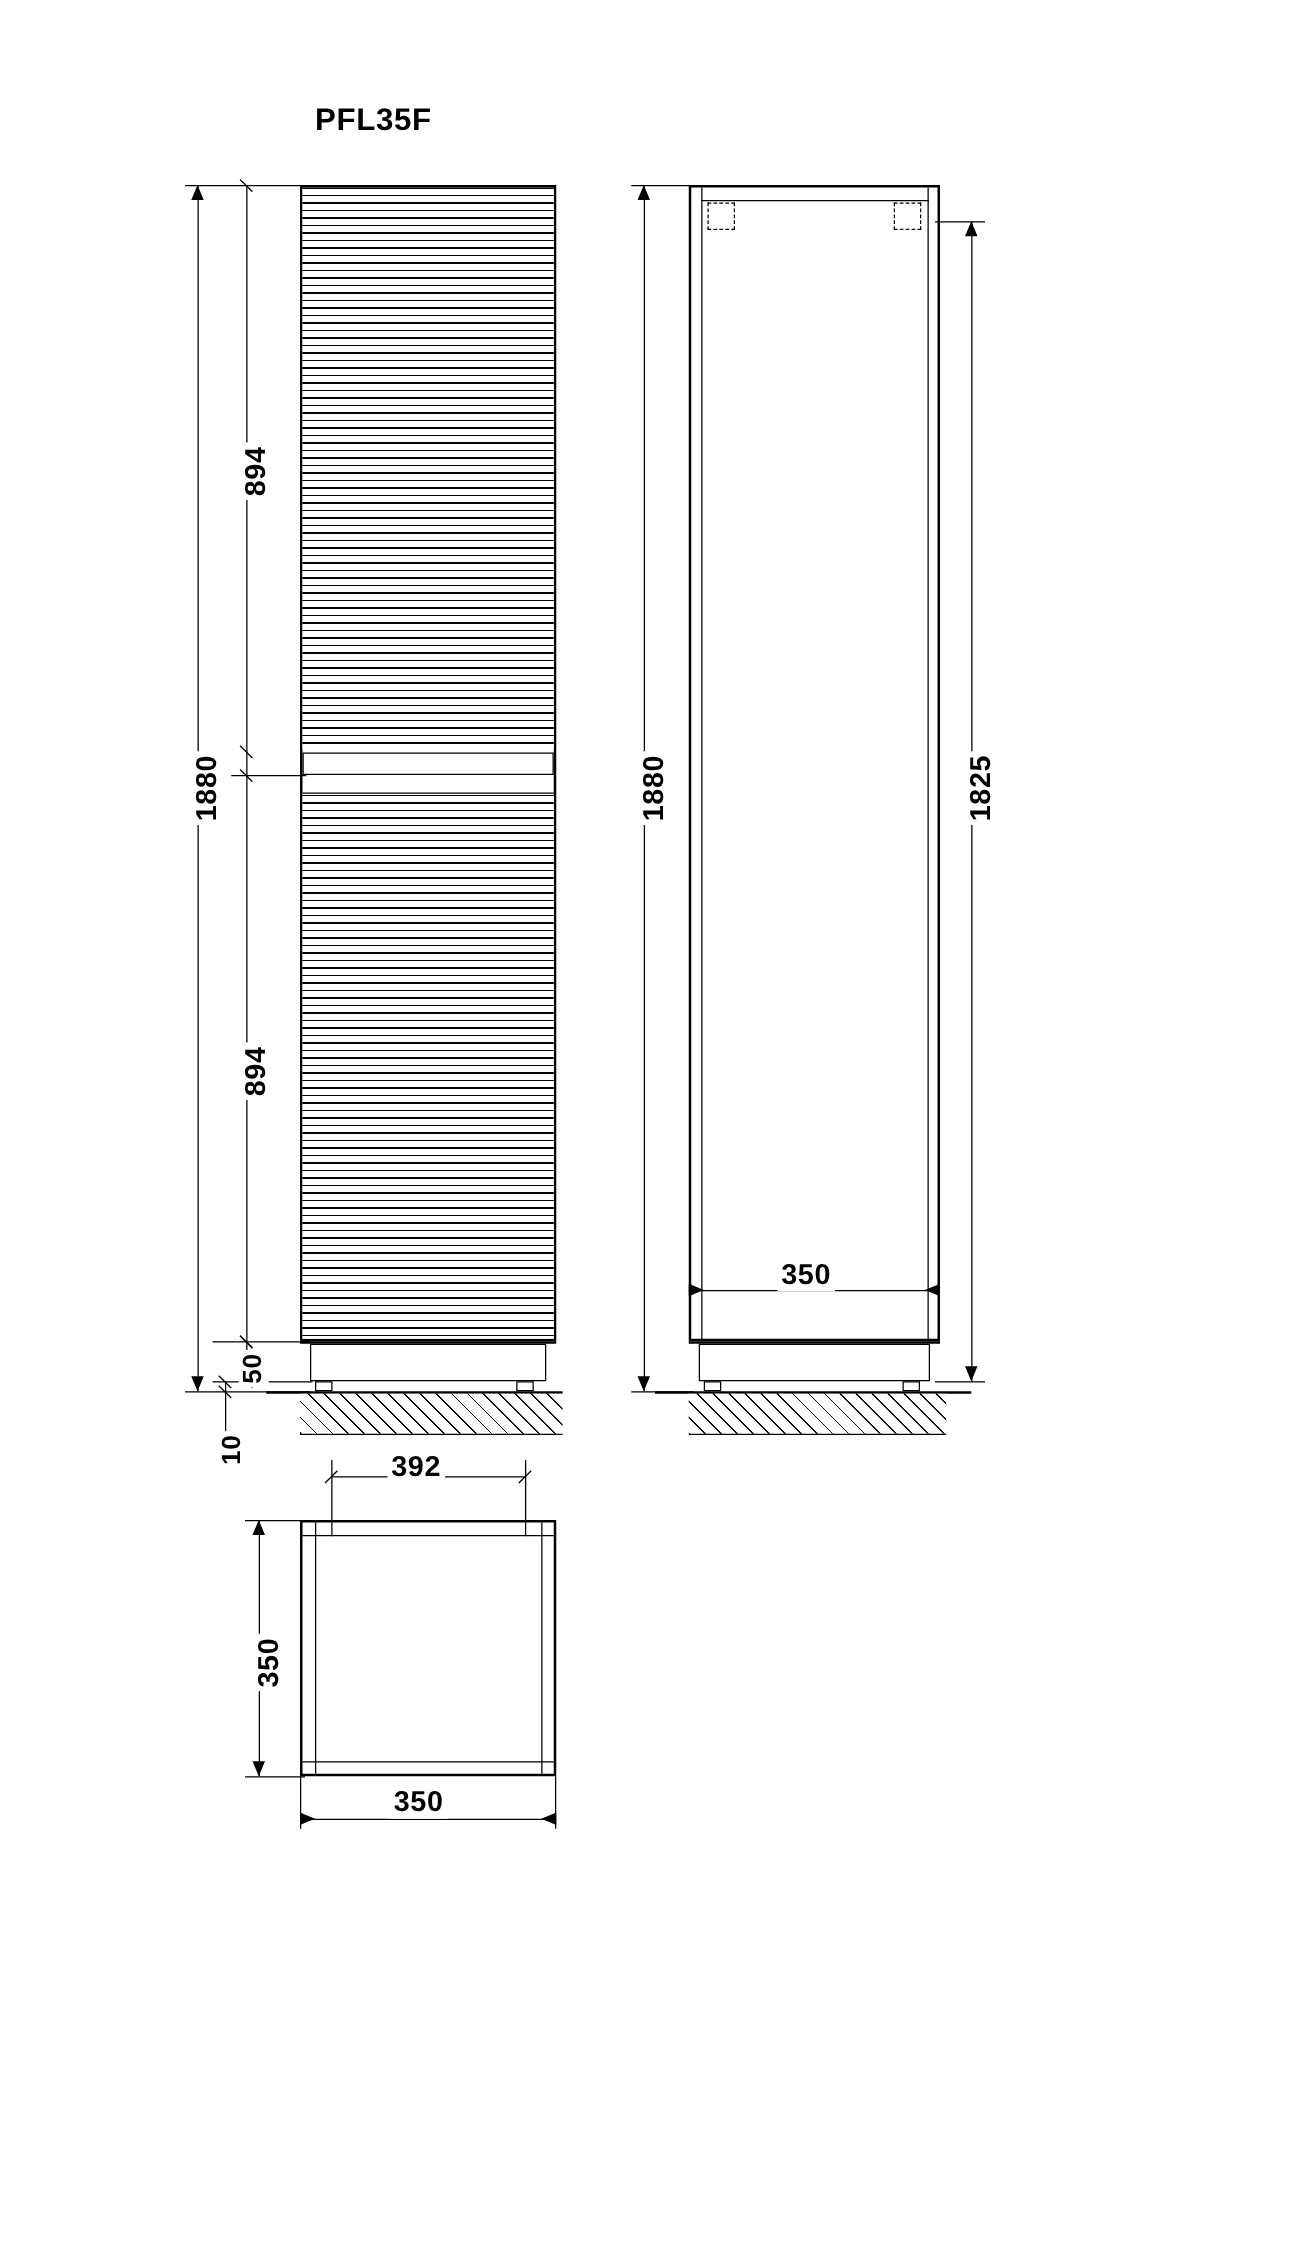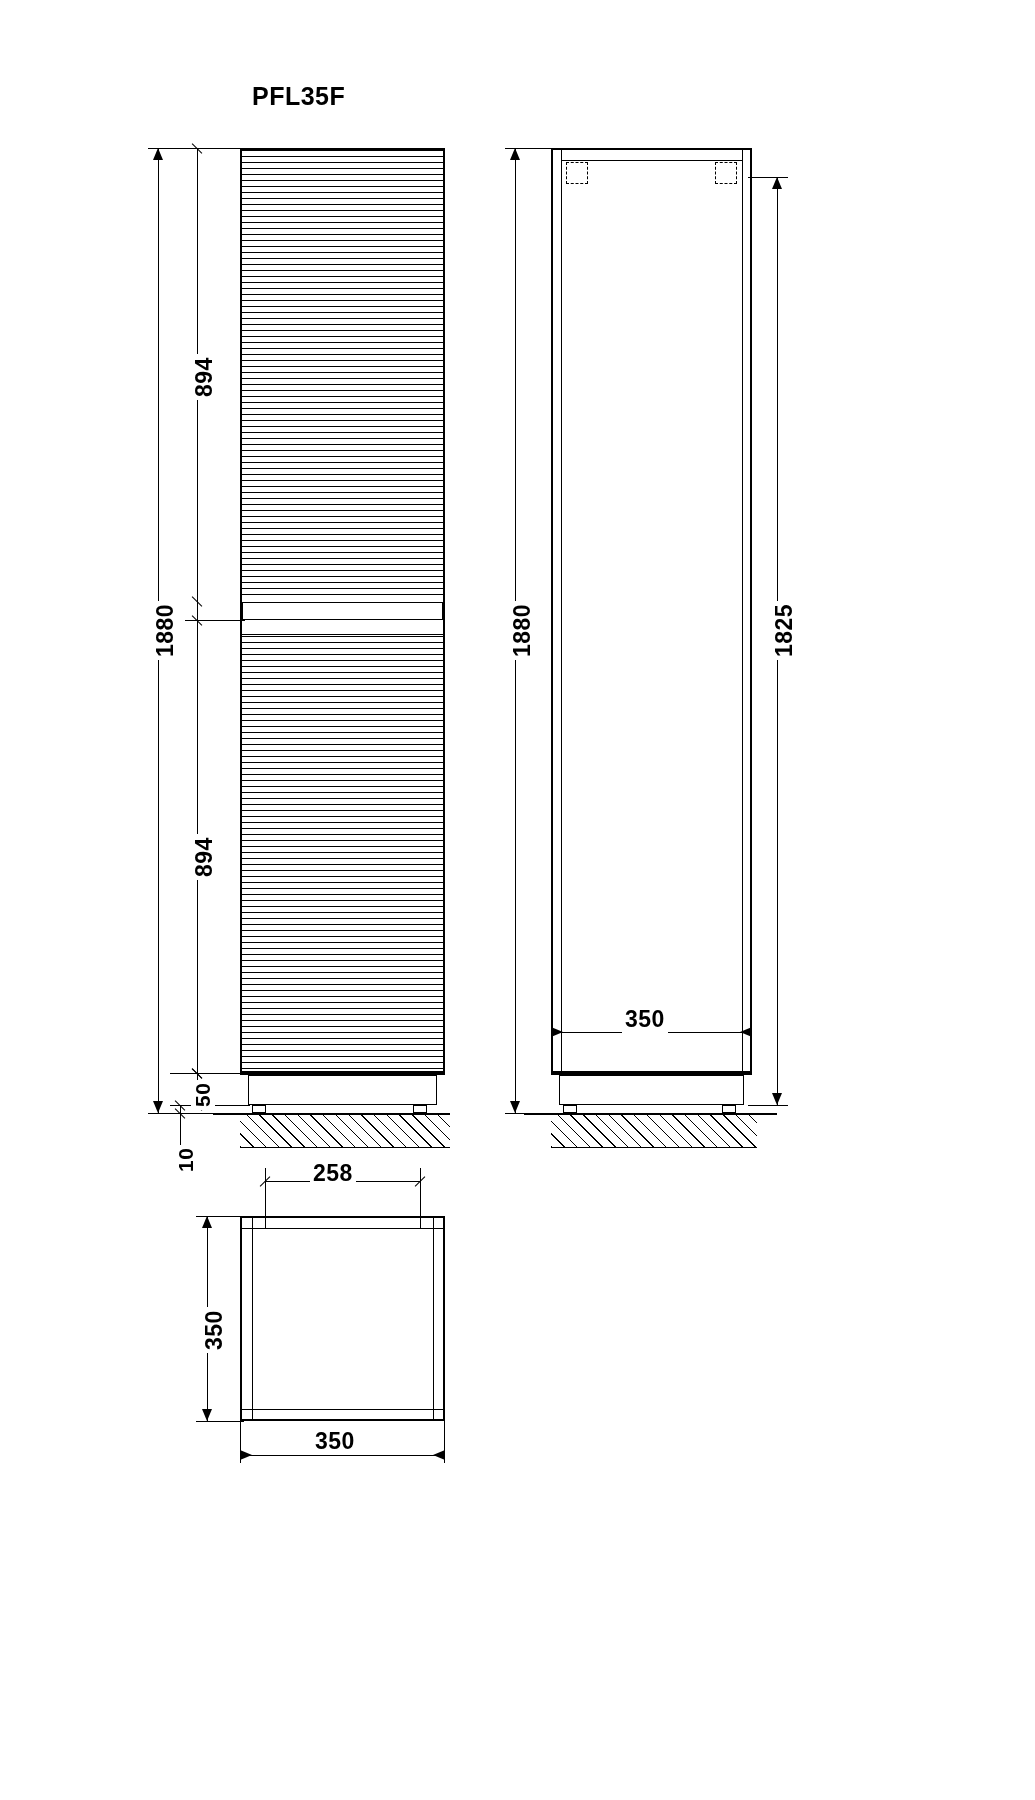--- a/index.html
+++ b/index.html
@@ -228,21 +228,21 @@
     <div class="ln hl" style="left:242px; top:1409px; width:201px;"></div>
 
     <div class="ln vl" style="left:265px; top:1218px; height:11px;"></div>
     <div class="ln vl" style="left:420px; top:1218px; height:11px;"></div>
 
     <div class="ln vl" style="left:265px; top:1168px; height:50px;"></div>
     <div class="ln vl" style="left:420px; top:1168px; height:50px;"></div>
     <div class="ln hl" style="left:265px; top:1181px; width:155px;"></div>
     <div class="tick tm45" style="left:258px; top:1181px;"></div>
     <div class="tick tm45" style="left:413px; top:1181px;"></div>
-    <div class="dimtext" style="left:310px; top:1160px;">258</div>
+    <div class="dimtext" style="left:310px; top:1160px;">392</div>
 
     <div class="ln hl" style="left:196px; top:1216px; width:48px;"></div>
     <div class="ln hl" style="left:196px; top:1421px; width:48px;"></div>
     <div class="ln vl" style="left:207px; top:1216px; height:205px;"></div>
     <div class="arrowU" style="left:202px; top:1216px;"></div>
     <div class="arrowD" style="left:202px; top:1409px;"></div>
     <div class="dimtext vert" style="left:201px; top:1353px;">350</div>
 
     <div class="ln vl" style="left:240px; top:1421px; height:42px;"></div>
     <div class="ln vl" style="left:444px; top:1421px; height:42px;"></div>

